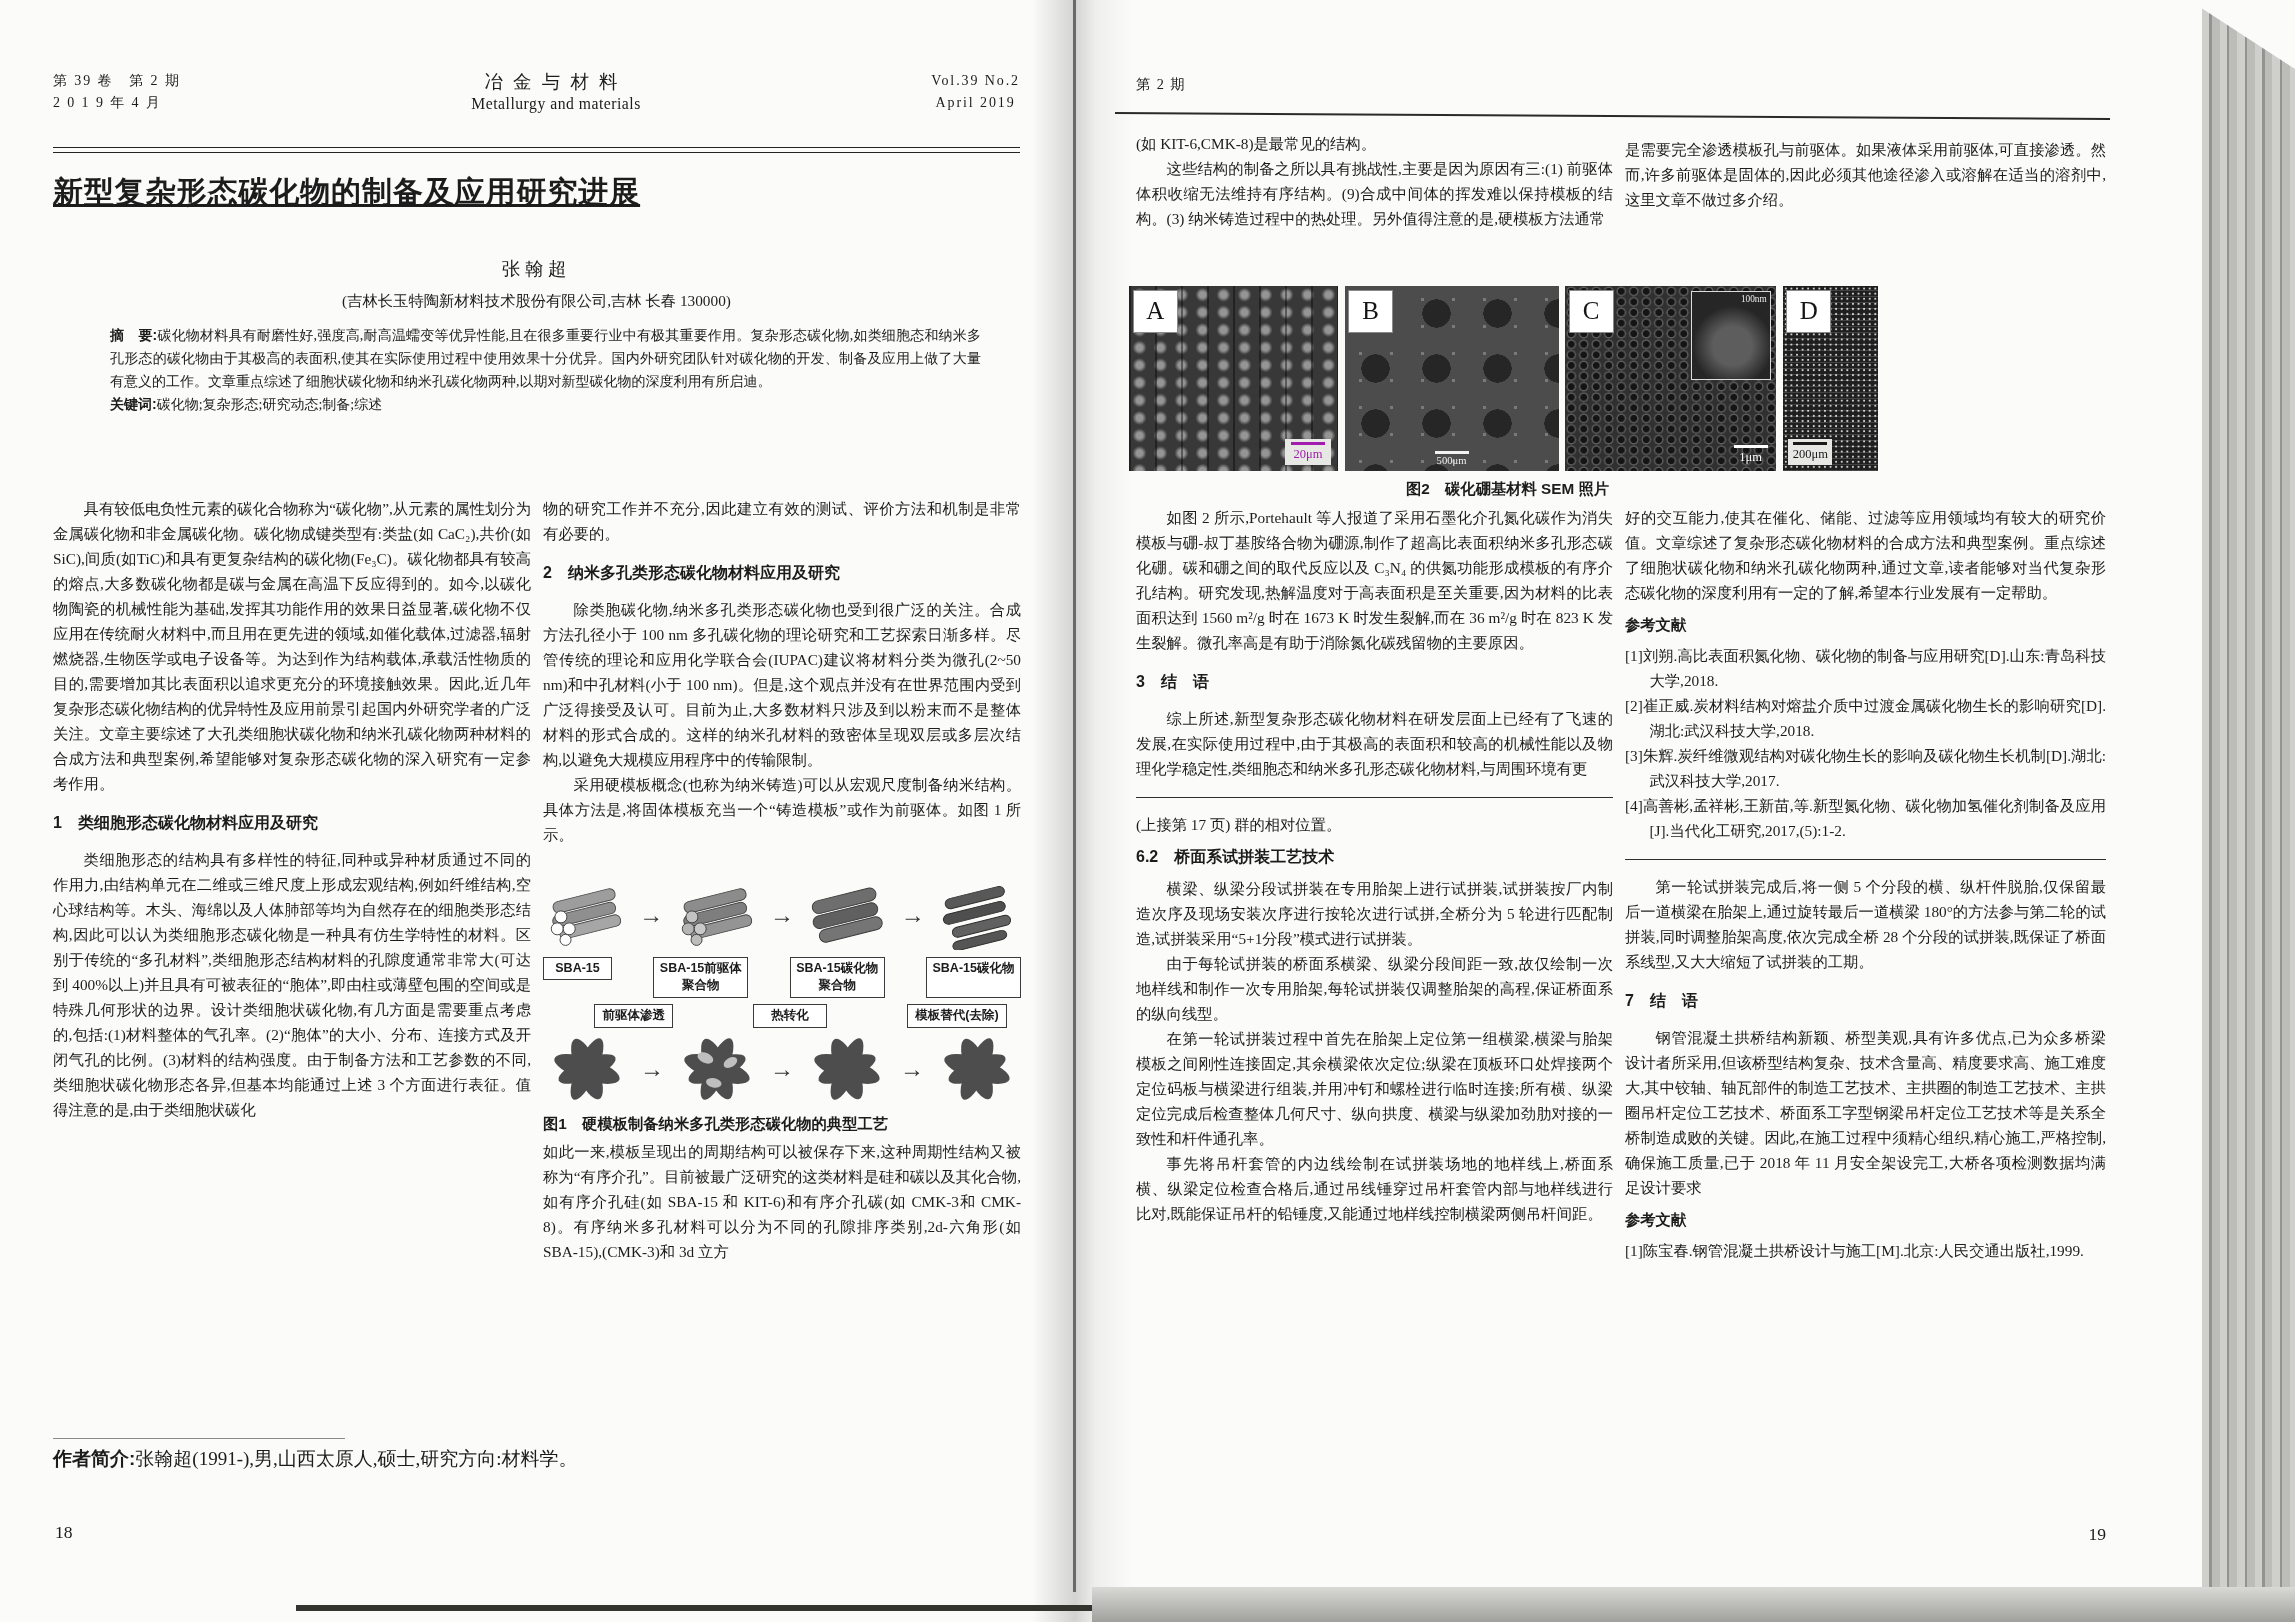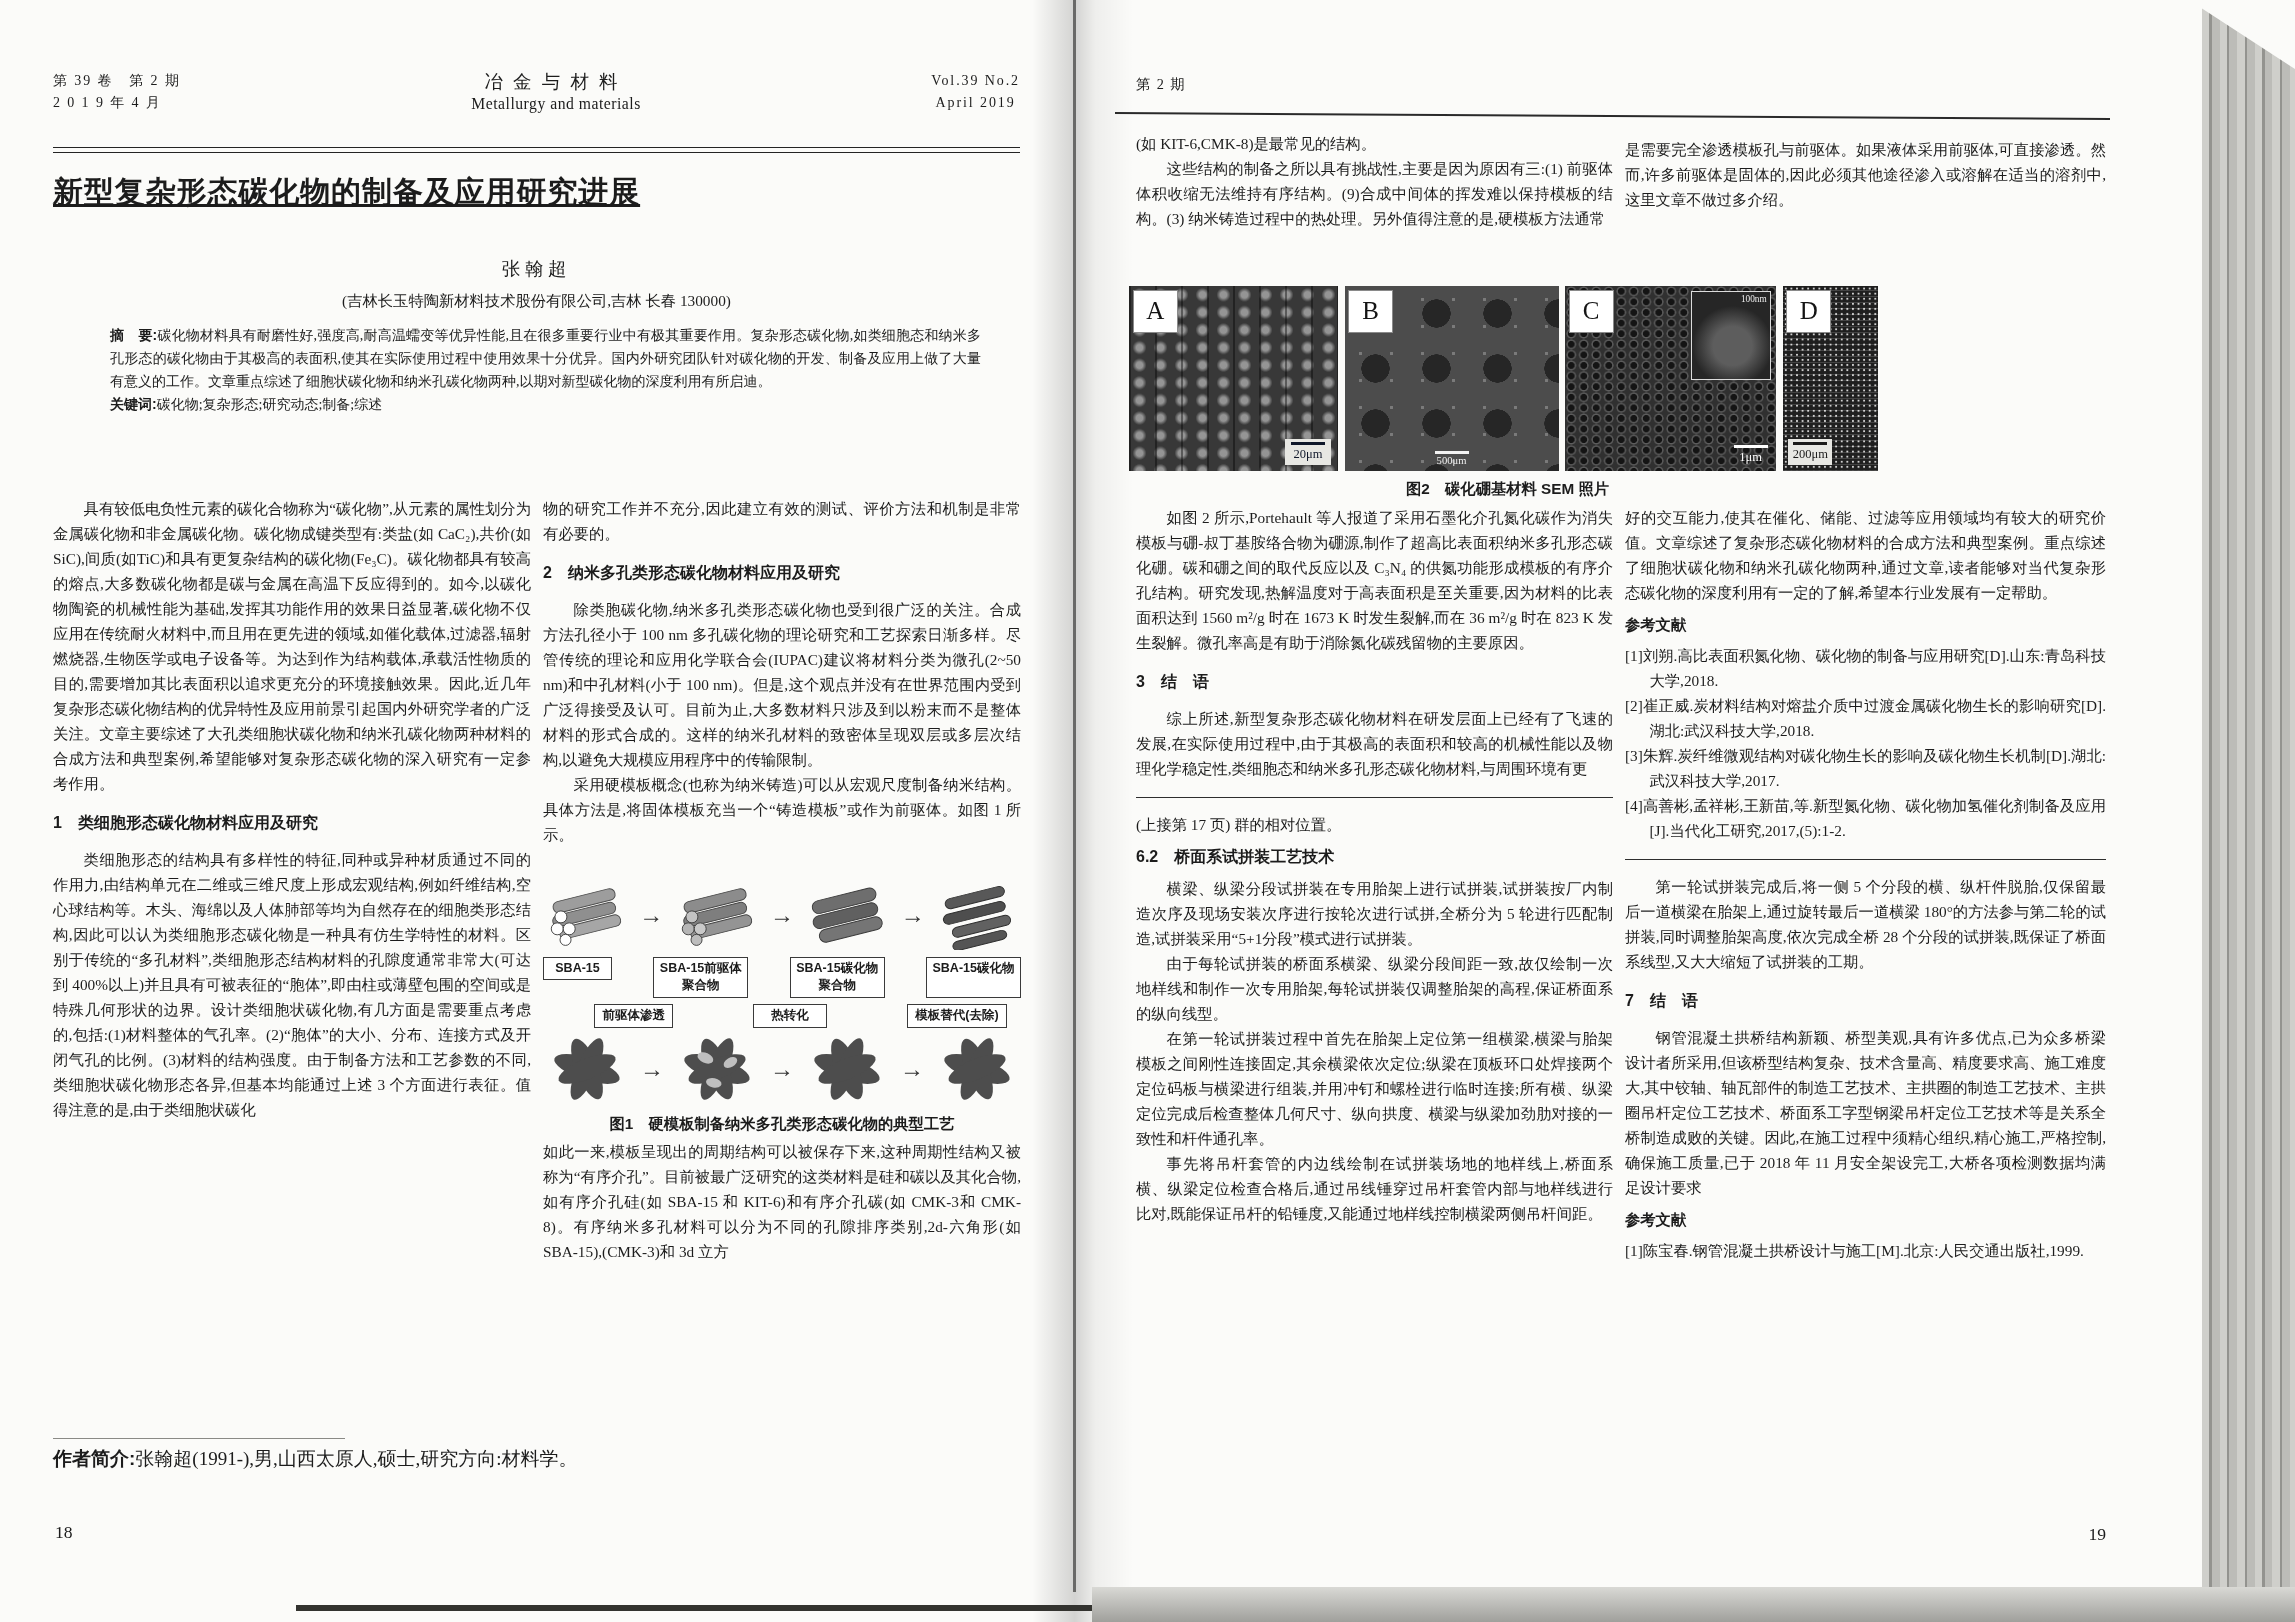--- a/index.html
+++ b/index.html
@@ -64,21 +64,21 @@
   
   .fig1 { margin:9.3px 0 4.6px; }
   .f1-row { display:flex; align-items:center; justify-content:space-between; }
   .f1-arrow { font-size:24px; color:#333; flex:0 0 auto; padding:0 0.9px; }
   .f1-labels { margin-top:7px; display:flex; justify-content:space-between; }
   .f1box { border:1.4px solid #3a3a3a; background:#fff; padding:1.9px 3.7px; text-align:center;
     font:700 12.5px "Liberation Sans","DejaVu Sans",sans-serif; line-height:17.6px; width:95px; box-sizing:border-box; }
   .f1box.small { width:69px; align-self:flex-start; }
   .f1-proc { margin:6.5px 14px 4.6px 51px; display:flex; justify-content:space-between; }
   .f1-proc .f1box { width:auto; min-width:74px; padding:1.9px 7.4px; }
-  .fig-caption { margin-top:7.4px; text-align:center; font:700 15.3px "Liberation Sans","DejaVu Sans",sans-serif; }
+  .fig-caption { margin-top:7.4px; font:700 15.3px "Liberation Sans","DejaVu Sans",sans-serif; }
   
   .fig2 { position:absolute; left:1129px; top:286px; width:757px; margin:0; }
   .panels { display:flex; gap:6.5px; }
   .panel { position:relative; height:185px; }
   .pa { width:209px; background:#383838;
     background-image:repeating-linear-gradient(90deg, rgba(0,0,0,0.4) 0 2.3px, rgba(0,0,0,0) 2.3px 26px),
       radial-gradient(circle, rgba(165,165,165,0.85) 0 3.2px, rgba(40,40,40,0) 7px);
     background-size:auto, 21px 17.6px; }
   .pb { width:214px; background-color:#4c4c4c;
     background-image:radial-gradient(circle, #262626 0 14px, rgba(0,0,0,0) 14.3px),
@@ -88,21 +88,21 @@
     background-image:radial-gradient(circle, #141414 0 3.2px, #5d5d5d 3.7px 4.6px, rgba(0,0,0,0) 5.1px);
     background-size:12.5px 10.6px; }
   .pd { width:95px; background:#1f1f1f;
     background-image:repeating-linear-gradient(0deg, rgba(255,255,255,0.16) 0 1.4px, rgba(0,0,0,0) 1.4px 6px),
       radial-gradient(circle, #cfcfcf 0 0.9px, rgba(0,0,0,0) 1.4px);
     background-size:auto, 5.6px 5.1px; }
   .plab { position:absolute; top:3.7px; left:3.7px; width:43px; height:41px; background:#fff; color:#141414;
     border:0.5px solid #8a8a8a; display:flex; align-items:center; justify-content:center; font-size:25px; }
   .scalebox { position:absolute; display:flex; flex-direction:column; align-items:center; font-size:12.5px; }
   .scalebox .bar { display:block; width:34px; height:2.8px; background:currentColor; margin-bottom:1.9px; }
-  .sc-a { right:7.4px; bottom:6.5px; background:#e7e7e3; color:#0f172a; padding:2.8px 5.6px; }
+  .sc-a { right:7.4px; bottom:6.5px; background:#e7e7e3; color:#a21caf; padding:2.8px 5.6px; }
   .sc-b { left:50%; transform:translateX(-50%); bottom:4.6px; color:#f2f2f2; font-size:10.6px; }
   .sc-c { right:8.3px; bottom:6.5px; color:#ffffff; }
   .sc-d { left:5.6px; bottom:6.5px; background:#e7e7e3; color:#1a1a1a; padding:2.8px 4.6px; }
   .inset { position:absolute; top:4.6px; right:4.6px; width:78px; height:87px; border:0.9px solid #dcdcdc;
     background:radial-gradient(circle at 52% 62%, #5d5d5d 0 19.4px, #262626 40px); }
   .inset span { position:absolute; top:2.8px; right:3.7px; color:#eee; font-size:9.3px; }
   .fig2 figcaption { margin-top:8.3px; text-align:center; font:700 15.3px "Liberation Sans","DejaVu Sans",sans-serif; }
 </style>
 </head>
 <body>

